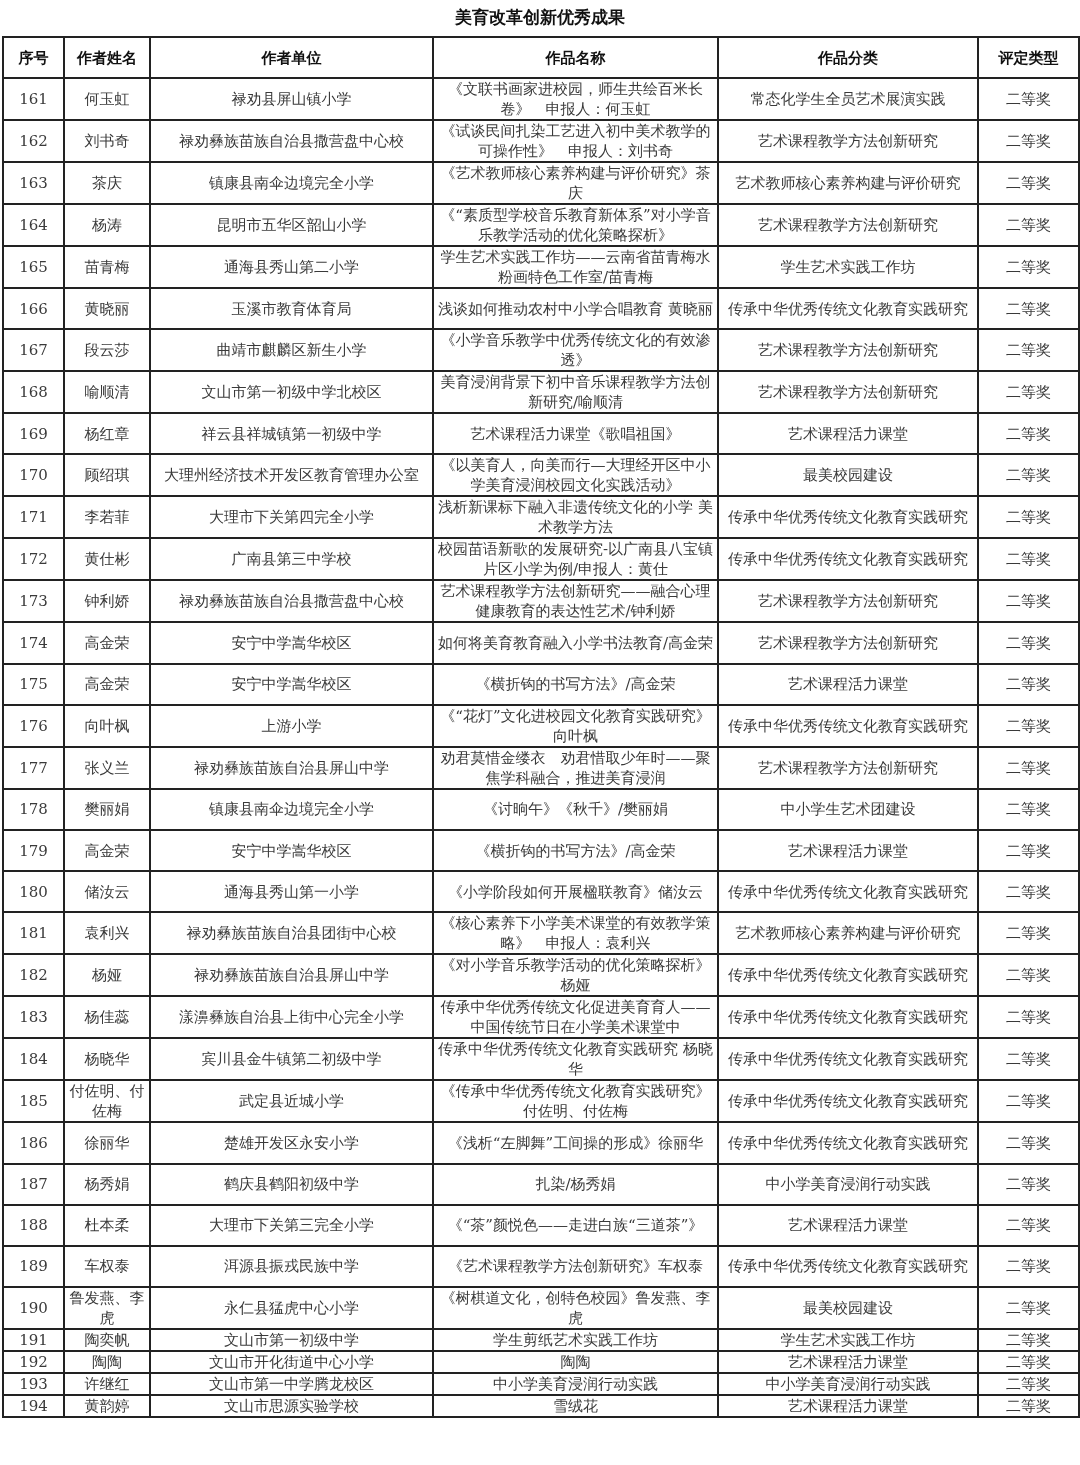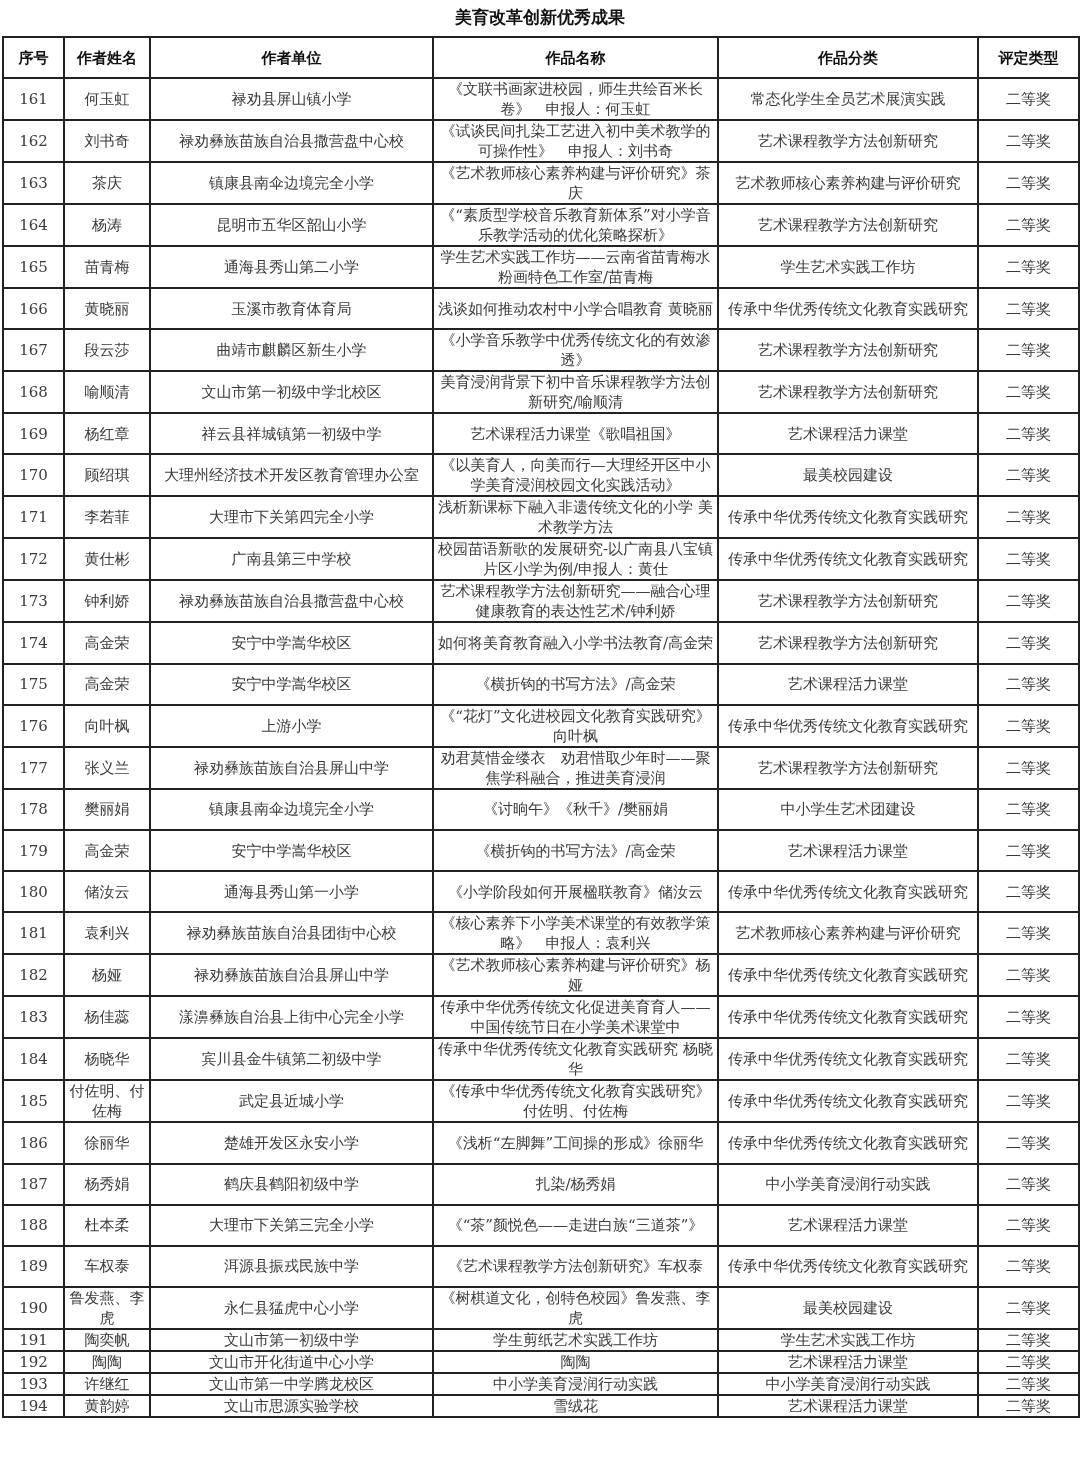--- a/index.html
+++ b/index.html
@@ -203,21 +203,21 @@
         <td class="name">袁利兴</td>
         <td>禄劝彝族苗族自治县团街中心校</td>
         <td class="work">《核心素养下小学美术课堂的有效教学策略》　申报人：袁利兴</td>
         <td class="cat">艺术教师核心素养构建与评价研究</td>
         <td>二等奖</td>
       </tr>
       <tr class="r">
         <td>182</td>
         <td class="name">杨娅</td>
         <td>禄劝彝族苗族自治县屏山中学</td>
-        <td class="work">《艺术教师核心素养构建与评价研究》杨娅</td>
+        <td class="work">《对小学音乐教学活动的优化策略探析》杨娅</td>
         <td class="cat">传承中华优秀传统文化教育实践研究</td>
         <td>二等奖</td>
       </tr>
       <tr class="r">
         <td>183</td>
         <td class="name">杨佳蕊</td>
         <td>漾濞彝族自治县上街中心完全小学</td>
         <td class="work">传承中华优秀传统文化促进美育育人——中国传统节日在小学美术课堂中</td>
         <td class="cat">传承中华优秀传统文化教育实践研究</td>
         <td>二等奖</td>

